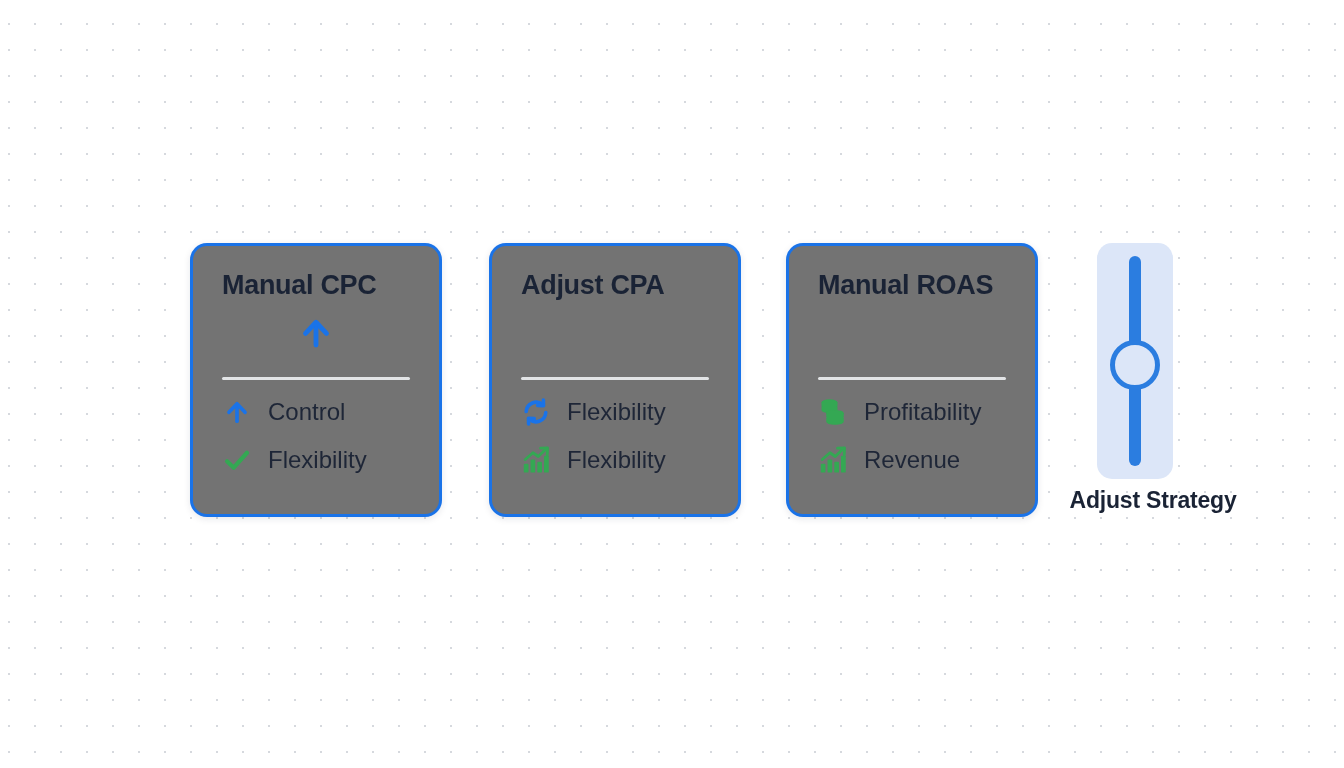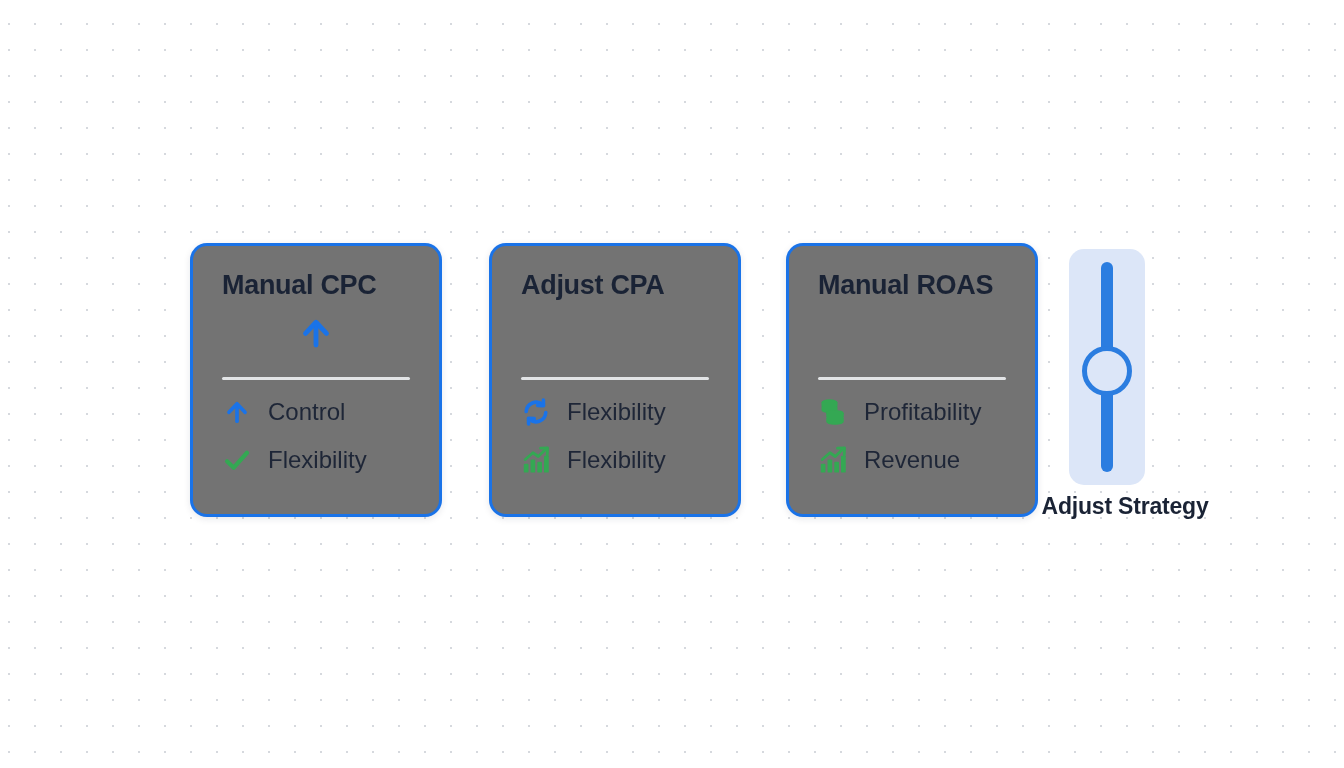--- a/index.html
+++ b/index.html
@@ -95,24 +95,23 @@
   .feature-label {
     font-size: 24px;
     color: #1e2637;
     line-height: 28px;
     white-space: nowrap;
   }
 
   
   #slider-group {
     position: absolute;
-    left: 1069px;
+    left: 1097px;
     top: 243px;
     width: 76px;
-    margin-top: 6px;
   }
   #slider-panel {
     position: relative;
     width: 76px;
     height: 236px;
     background: #dce6f8;
     border-radius: 15px;
   }
   #slider-track {
     position: absolute;

